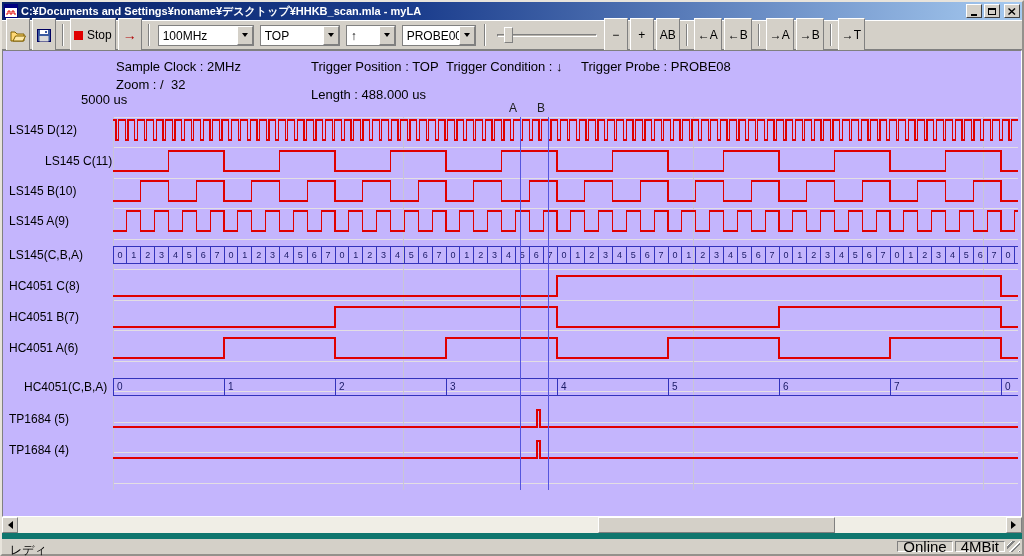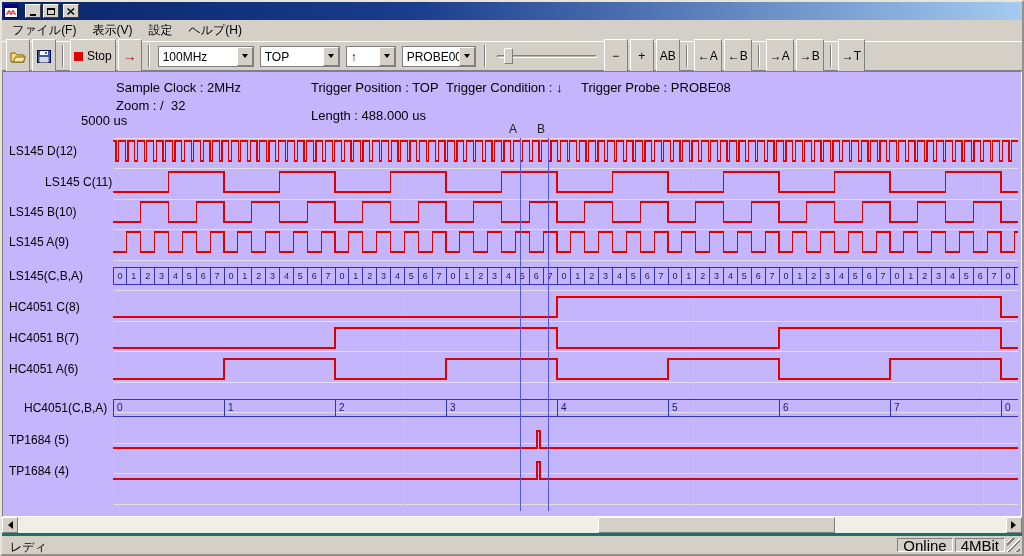--- a/index.html
+++ b/index.html
@@ -52,59 +52,54 @@
   .hscroll{height:16px;flex:0 0 16px;position:relative;background:#f0eee6}
   .sb-btn{position:absolute;top:0;width:16px;height:16px;background:#d4d0c8;border:1px solid;
           border-color:#fff #808080 #808080 #fff;display:flex;align-items:center;justify-content:center;padding:0}
   .sb-left{left:0}.sb-right{right:0}
   .arr-l{width:0;height:0;border:4px solid transparent;border-right:5px solid #000;margin-left:-3px}
   .arr-r{width:0;height:0;border:4px solid transparent;border-left:5px solid #000;margin-right:-3px}
   .sb-thumb{position:absolute;left:596px;top:0;width:237px;height:16px;background:#d4d0c8;
             border:1px solid;border-color:#fff #808080 #808080 #fff}
   
   .statusbar{height:21px;flex:0 0 21px;display:flex;align-items:stretch;gap:2px;background:#d4d0c8;
-             padding:2px 2px 2px 2px;border-top:3px solid #0f766e}
+             padding:2px 2px 2px 2px;border-top:6px solid #0f766e}
   .status-main{flex:1;padding:1px 6px;font-size:12px}
   .status-panel{border:1px solid;border-color:#808080 #fff #fff #808080;padding:1px 5px;font-size:15px;
                 display:flex;align-items:center}
   .grip{width:13px;background:
         repeating-linear-gradient(135deg,transparent 0 3px,#fff 3px 4px,#808080 4px 6px)}
 </style>
 </head>
 <body>
 
 <div class="window">
 
   <div class="titlebar">
     <svg class="app-icon" viewBox="0 0 14 14">
       <rect x="0.5" y="0.5" width="13" height="13" fill="#fff" stroke="#000080"></rect>
       <rect x="1" y="1" width="12" height="3" fill="#000080"></rect>
       <polyline points="2,10 4,10 4,7 6,7 6,10 8,10 8,7 10,7 10,10 12,10" fill="none" stroke="#e00000"></polyline>
     </svg>
+    <span class="title-text">C:¥Documents and Settings¥noname¥デスクトップ¥HHKB_scan.mla - myLA</span>
     <span class="title-buttons">
       <button class="tbtn">
           <span class="glyph-min"></span>
         </button>
       <button class="tbtn">
           <span class="glyph-max"></span>
         </button>
       <button class="tbtn" style="margin-left:2px">
         <svg width="8" height="7" viewBox="0 0 8 7">
           <path d="M0.5 0.5 L7 6.5 M7 0.5 L0.5 6.5" stroke="#000" stroke-width="1.4"></path>
         </svg>
       </button>
     </span>
   </div>
 
-  <div class="menubar">
-    <span class="menu-item">ファイル(F)</span>
-    <span class="menu-item">表示(V)</span>
-    <span class="menu-item">設定</span>
-    <span class="menu-item">ヘルプ(H)</span>
-  </div>
 
   <div class="toolbar">
     <button class="tb">
       <svg width="16" height="13" viewBox="0 0 16 13">
         <path d="M1 12 L1 3 L5 3 L7 5 L14 5 L14 12 Z" fill="#ffd877" stroke="#806000"></path>
         <path d="M3 12 L5.5 7 L15.5 7 L13 12 Z" fill="#ffe9a8" stroke="#806000"></path>
       </svg>
     </button>
     <button class="tb">
       <svg width="14" height="13" viewBox="0 0 14 13">

